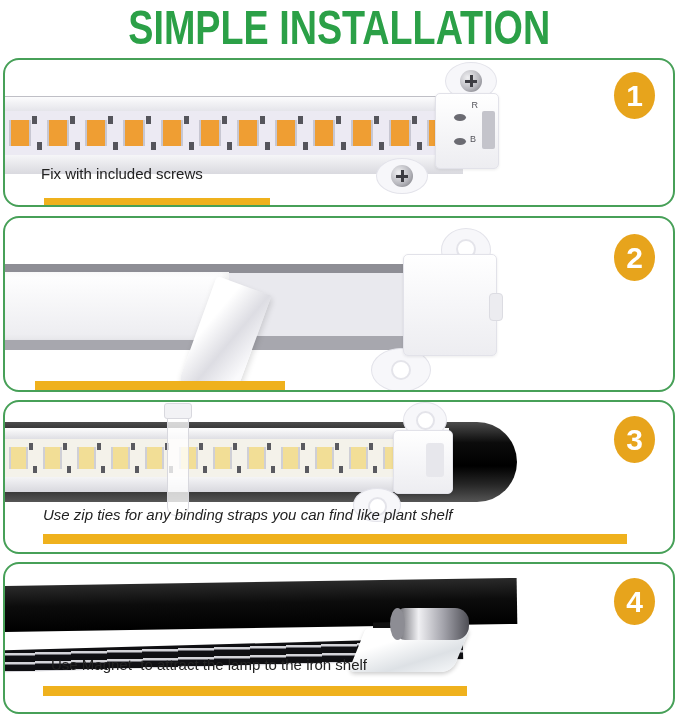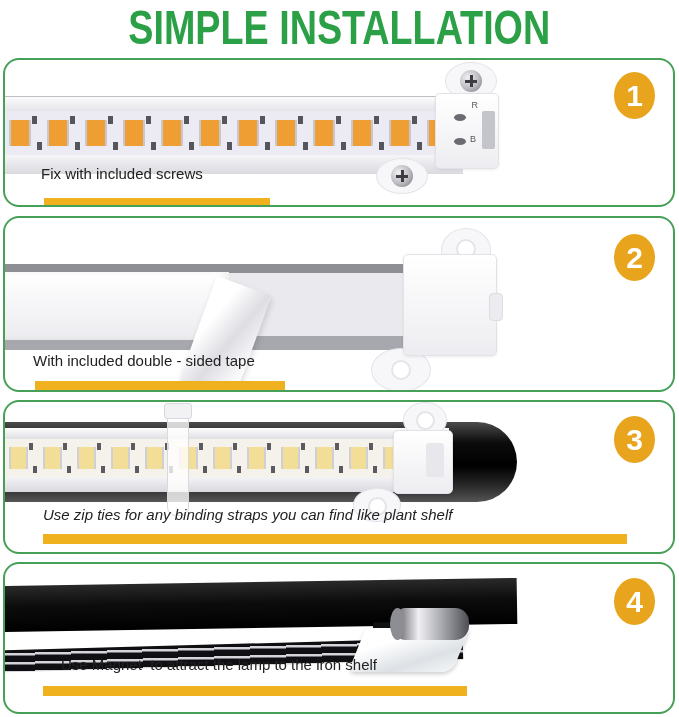--- a/index.html
+++ b/index.html
@@ -151,21 +151,20 @@
     <div class="tab tab2a">
       <div class="hole"></div>
     </div>
     <div class="tab tab2b">
       <div class="hole"></div>
     </div>
     <div class="cap cap2">
       <div class="nub"></div>
     </div>
     <div class="badge">2</div>
-    <div class="caption" style="left:28px;top:134px;">With included double - sided tape</div>
     <div class="ybar" style="left:30px;top:163px;width:250px;"></div>
   </div>
 
   <div class="panel p3">
     <div class="pole3"></div>
     <div class="strip3">
       <div class="top"></div>
       <div class="chan"></div>
       <div class="bot"></div>
     </div>
@@ -186,17 +185,17 @@
     <div class="ybar" style="left:38px;top:132px;width:584px;height:10px;"></div>
   </div>
 
   <div class="panel p4">
     <div class="shelf4"></div>
     <div class="lamp4"></div>
     <div class="mount4"></div>
     <div class="bracket4"></div>
     <div class="magnet4"></div>
     <div class="badge">4</div>
-    <div class="caption" style="left:56px;top:92px;">Use Magnet  to attract the lamp to the iron shelf</div>
+    <div class="caption" style="left:46px;top:92px;">Use Magnet  to attract the lamp to the iron shelf</div>
     <div class="ybar" style="left:38px;top:122px;width:424px;height:10px;"></div>
   </div>
 
 </div>
 
 </body></html>

